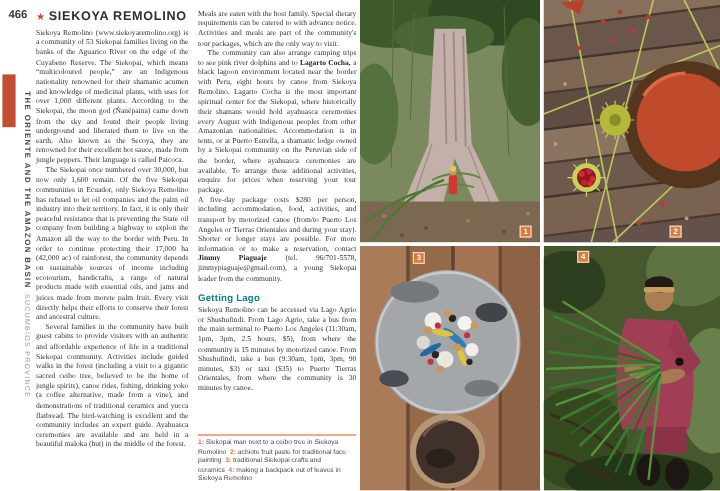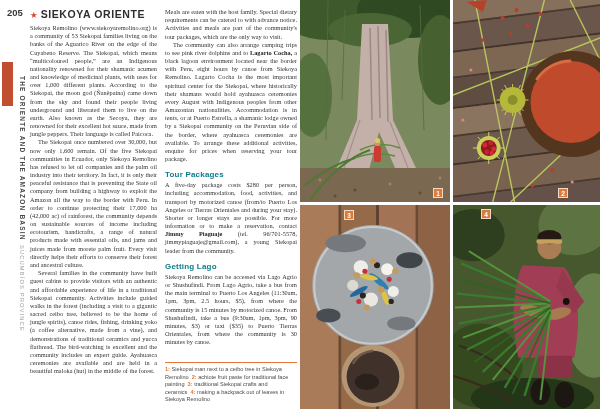--- a/index.html
+++ b/index.html
@@ -43,42 +43,41 @@
     color:#fff;font-family:"Liberation Sans",sans-serif;font-weight:bold;font-size:6.5px;
     display:flex;align-items:center;justify-content:center;box-sizing:border-box;}
   .badge.br1{right:7px;bottom:4px;}
   .badge.br2{right:32px;bottom:4px;}
   .badge.tl3{left:44px;top:5px;}
   .badge.tl4{left:28px;top:4px;}
 </style>
 </head>
 <body>
 
-<div class="page-number">205</div>
+<div class="page-number">466</div>
 
 <div class="spine-block" style="background:#c24e31;"></div>
 <div class="spine-text">
   <span class="spine-chapter">THE ORIENTE AND THE AMAZON BASIN</span>
   <span class="spine-province">SUCUMBÍOS PROVINCE</span>
 </div>
 
 <div class="text-region">
   <div class="col1">
     <div class="article-title">
       <span class="title-star">★</span>
-      <span class="title-text">SIEKOYA ORIENTE</span>
+      <span class="title-text">SIEKOYA REMOLINO</span>
     </div>
     <p class="body">Siekoya Remolino (www.siekoyaremolino.org) is a community of 53 Siekopai families living on the banks of the Aguarico River on the edge of the Cuyabeno Reserve. The Siekopai, which means “multicoloured people,” are an Indigenous nationality renowned for their shamanic acumen and knowledge of medicinal plants, with uses for over 1,000 different plants. According to the Siekopai, the moon god (Ñanëpaina) came down from the sky and found their people living underground and liberated them to live on the earth. Also known as the Secoya, they are renowned for their excellent hot sauce, made from jungle peppers. Their language is called Paicoca.</p>
     <p class="body indent">The Siekopai once numbered over 30,000, but now only 1,600 remain. Of the five Siekopai communities in Ecuador, only Siekoya Remolino has refused to let oil companies and the palm oil industry into their territory. In fact, it is only their peaceful resistance that is preventing the State oil company from building a highway to exploit the Amazon all the way to the border with Peru. In order to continue protecting their 17,000 ha (42,000 ac) of rainforest, the community depends on sustainable sources of income including ecotourism, handicrafts, a range of natural products made with essential oils, and jams and juices made from morete palm fruit. Every visit directly helps their efforts to conserve their forest and ancestral culture.</p>
     <p class="body indent">Several families in the community have built guest cabins to provide visitors with an authentic and affordable experience of life in a traditional Siekopai community. Activities include guided walks in the forest (including a visit to a gigantic sacred ceibo tree, believed to be the home of jungle spirits), canoe rides, fishing, drinking yoko (a coffee alternative, made from a vine), and demonstrations of traditional ceramics and yucca flatbread. The bird-watching is excellent and the community includes an expert guide. Ayahuasca ceremonies are available and are held in a beautiful maloka (hut) in the middle of the forest.</p>
   </div>
   <div class="col2">
     <p class="body">Meals are eaten with the host family. Special dietary requirements can be catered to with advance notice. Activities and meals are part of the community's tour packages, which are the only way to visit.</p>
     <p class="body indent">The community can also arrange camping trips to see pink river dolphins and to <b>Lagarto Cocha,</b> a black lagoon environment located near the border with Peru, eight hours by canoe from Siekoya Remolino. Lagarto Cocha is the most important spiritual center for the Siekopai, where historically their shamans would hold ayahuasca ceremonies every August with Indigenous peoples from other Amazonian nationalities. Accommodation is in tents, or at Puerto Estrella, a shamanic lodge owned by a Siekopai community on the Peruvian side of the border, where ayahuasca ceremonies are available. To arrange these additional activities, enquire for prices when reserving your tour package.</p>
-    <h3 class="sec-heading">Tour Packages</h3>
     <p class="body">A five-day package costs $280 per person, including accommodation, food, activities, and transport by motorized canoe (from/to Puerto Los Angeles or Tierras Orientales and during your stay). Shorter or longer stays are possible. For more information or to make a reservation, contact <b>Jimmy Piaguaje</b> (tel. 96/701-5578, jimmypiaguaje@gmail.com), a young Siekopai leader from the community.</p>
     <h3 class="sec-heading">Getting Lago</h3>
     <p class="body">Siekoya Remolino can be accessed via Lago Agrio or Shushufindi. From Lago Agrio, take a bus from the main terminal to Puerto Los Angeles (11:30am, 1pm, 3pm, 2.5 hours, $5), from where the community is 15 minutes by motorized canoe. From Shushufindi, take a bus (9:30am, 1pm, 3pm, 90 minutes, $3) or taxi ($35) to Puerto Tierras Orientales, from where the community is 30 minutes by canoe.</p>
     <div class="caption-block">
       <hr class="caption-divider">
       <div class="caption">
         <span class="cap-num">1:</span>
         <span class="cap-text">Siekopai man next to a ceibo tree in Siekoya Remolino</span><span class="cap-num">2:</span>
         <span class="cap-text">achiote fruit paste for traditional face painting</span><span class="cap-num">3:</span>
         <span class="cap-text">traditional Siekopai crafts and ceramics</span><span class="cap-num">4:</span>

